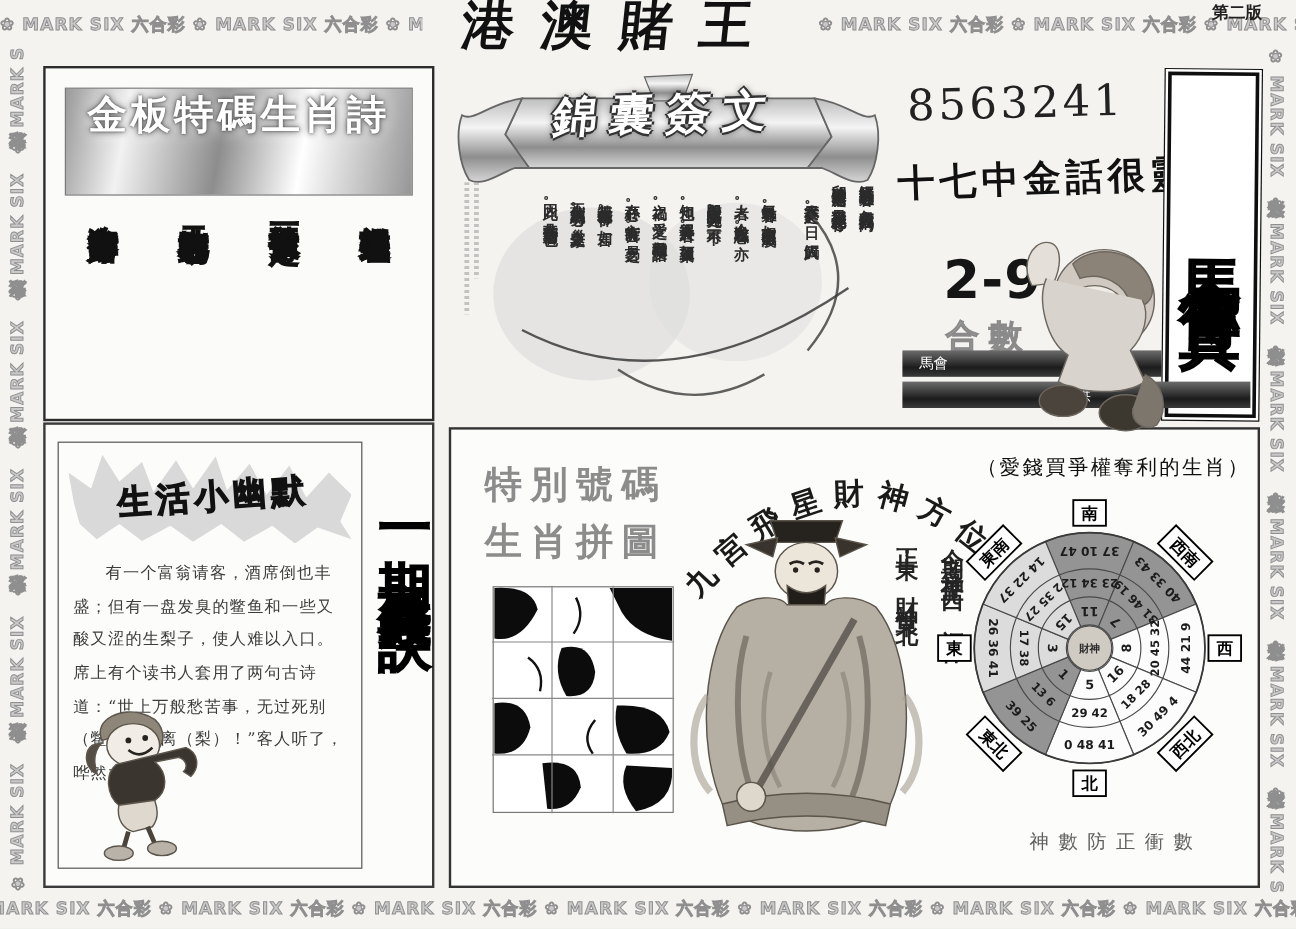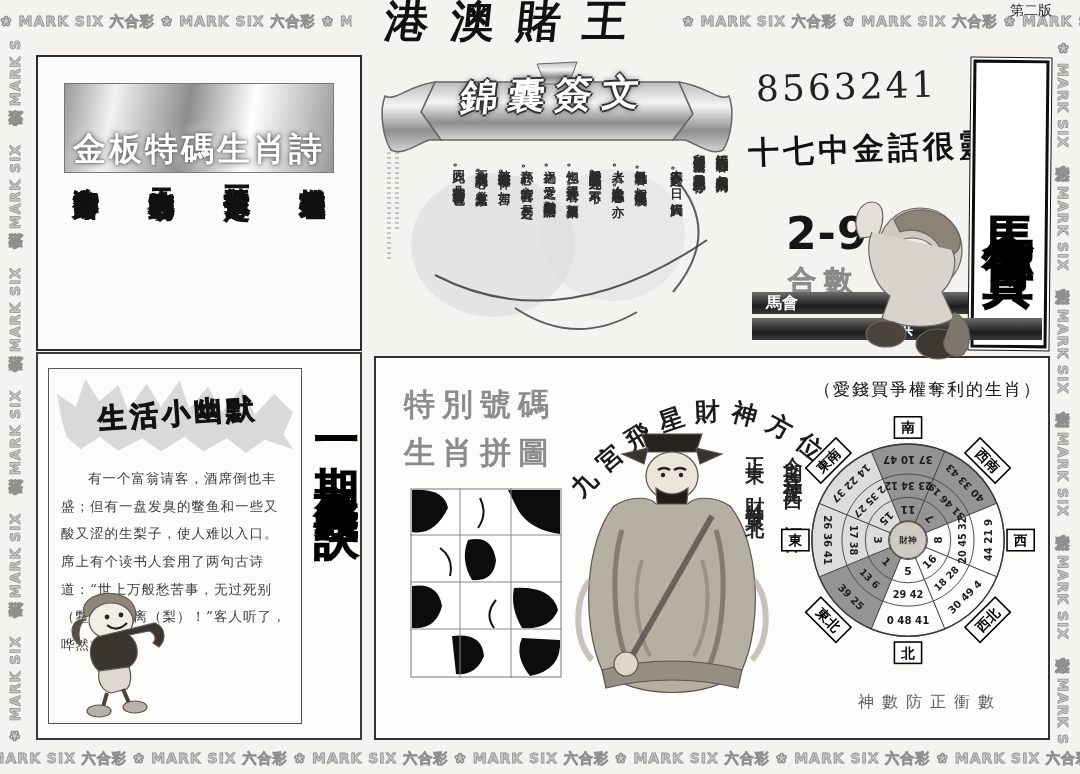--- a/index.html
+++ b/index.html
@@ -7,33 +7,33 @@
         font-family:"DejaVu Sans","Liberation Sans",sans-serif;color:#1a1a1a;}
   
   .btext{color:#c9c9c9;-webkit-text-stroke:0.8px #8f8f8f;font-weight:bold;font-size:14px;
          white-space:nowrap;overflow:hidden;letter-spacing:1px;}
   #border-top{position:absolute;left:0;top:0;width:1080px;height:42px;display:flex;align-items:center;}
   #bt-left{width:352px;line-height:42px;}
   #bt-right{flex:1;line-height:42px;}
   #masthead{width:330px;text-align:center;font-family:"DejaVu Serif","Liberation Serif",serif;
             font-weight:900;font-size:44px;color:#111;letter-spacing:22px;transform:skewX(-6deg);
             white-space:nowrap;}
-  #edition{position:absolute;right:28px;top:2px;font-size:14px;font-weight:normal;color:#222;
+  #edition{position:absolute;right:28px;top:2px;font-size:14px;font-weight:bold;color:#222;
            -webkit-text-stroke:0;}
   #border-bottom{position:absolute;left:0;bottom:0;width:1080px;height:32px;line-height:32px;text-indent:-28px;}
   .vstrip{position:absolute;top:40px;bottom:30px;width:30px;writing-mode:vertical-rl;
           line-height:30px;overflow:hidden;}
   #border-left{left:0;transform:rotate(180deg);}
   #border-right{right:0;width:34px;line-height:34px;}
   
   #gold-box{position:absolute;left:36px;top:55px;width:322px;height:292px;background:#fbfbf9;
             border:2px solid #2c2c2c;}
-  #gold-header{margin:26px;height:88px;border:1px solid #777;
+  #gold-header{margin:16px;height:88px;border:1px solid #777;
      background:linear-gradient(100deg,#9a9a9a,#f2f2f2 18%,#8d8d8d 45%,#ffffff 68%,#969696);
-     display:flex;align-items:flex-end;justify-content:center;}
+     display:flex;align-items:flex-start;justify-content:center;}
   #gold-header span{font-family:"DejaVu Serif","Liberation Serif",serif;font-weight:900;font-size:33px;
      color:#fff;letter-spacing:3px;text-shadow:0 0 6px rgba(70,70,70,.95),0 0 2px #444,0 0 14px #fff;}
   #poem-cols{position:absolute;left:10px;right:10px;top:112px;bottom:8px;display:flex;
              flex-direction:row;justify-content:space-around;}
   .poem-col{writing-mode:vertical-rl;font-family:"DejaVu Serif","Liberation Serif",serif;
             font-weight:900;font-size:25px;letter-spacing:1px;line-height:1.1;color:#0d0d0d;
             -webkit-text-stroke:1.1px #111;}
   
   #fortune{position:absolute;left:375px;top:52px;width:365px;height:296px;}
   #banner-svg{position:absolute;left:2px;top:0;}
@@ -53,21 +53,21 @@
      background:repeating-linear-gradient(180deg,#9a9a9a 0 2px,transparent 2px 5px);}
   
   #fax-number{position:absolute;left:756px;top:66px;font-family:"DejaVu Serif","Liberation Serif",serif;
       font-size:36px;color:#222;letter-spacing:3px;transform:rotate(-1.5deg);}
   #fax-slogan{position:absolute;left:748px;top:128px;font-family:"DejaVu Serif","Liberation Serif",serif;
       font-weight:900;font-size:31px;color:#111;letter-spacing:4px;transform:rotate(-2deg);white-space:nowrap;}
   #fax-pick{position:absolute;left:786px;top:208px;font-size:44px;font-weight:900;color:#151515;letter-spacing:1px;text-align:right;}
   #fax-pick-label{position:absolute;left:788px;top:262px;font-size:28px;font-weight:bold;color:#a0a0a0;
       letter-spacing:8px;-webkit-text-stroke:0.6px #8a8a8a;}
   .fax-bar{position:absolute;height:22px;background:linear-gradient(180deg,#6c6c6c,#1c1c1c 65%,#3a3a3a);
-      color:#fff;font-weight:bold;font-size:16px;line-height:22px;z-index:2;}
+      color:#fff;font-weight:normal;font-size:12px;line-height:22px;z-index:2;}
   #fax-bar1{left:752px;top:292px;width:202px;padding-left:14px;}
   #fax-bar2{left:752px;top:318px;width:290px;text-align:center;}
   #mascot{position:absolute;left:842px;top:192px;z-index:3;}
   #fax-banner{position:absolute;left:972px;top:60px;width:70px;height:282px;background:#fff;
       border:3px solid #0e0e0e;box-shadow:0 0 0 2px #fff,0 0 0 3px #111;transform:rotate(.6deg);
       display:flex;align-items:center;justify-content:center;}
   #fax-banner span{writing-mode:vertical-rl;font-family:"DejaVu Serif","Liberation Serif",serif;
       font-weight:900;font-size:50px;letter-spacing:14px;color:#141414;-webkit-text-stroke:1.5px #000;}
   
   #humor-box{position:absolute;left:36px;top:352px;width:322px;height:384px;background:#fcfcfa;

